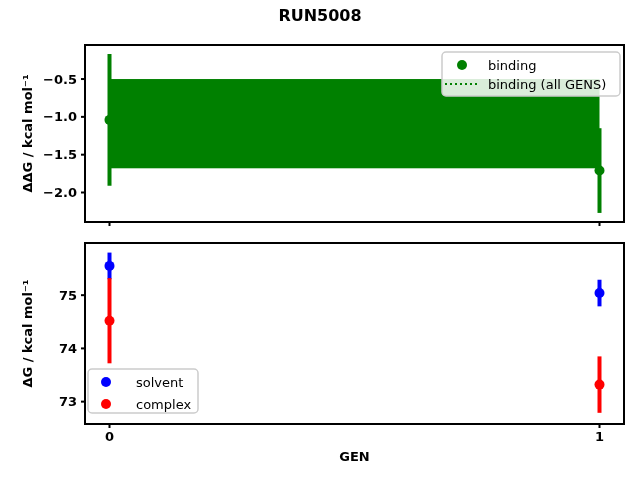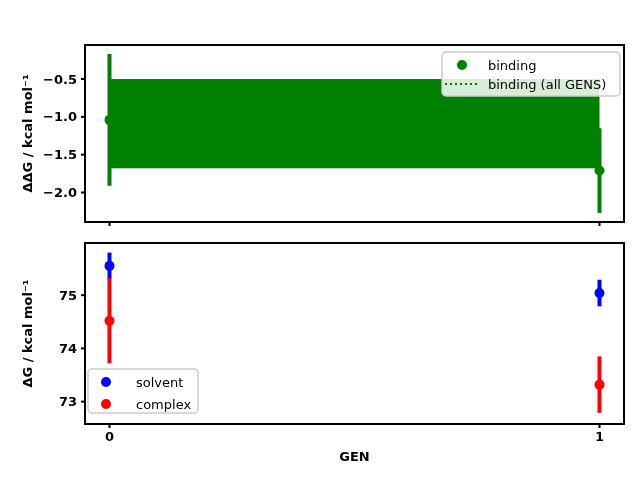--- a/index.html
+++ b/index.html
@@ -29,20 +29,21 @@
     position: absolute;
     top: 0;
     left: 0;
     font-family: "DejaVu Sans", "Liberation Sans", sans-serif;
   }
 </style>
 </head>
 <body>
 
 <div class="figure">
+  <div class="figure-title">RUN5008</div>
   <svg width="640" height="480" viewBox="0 0 640 480">
       <rect x="85" y="45" width="539" height="177" fill="#ffffff"></rect>
       <rect x="109.5" y="79.03846153846153" width="490" height="89.25641025641023" fill="#008000"></rect>
       <line x1="109.5" x2="109.5" y1="54.07692307692308" y2="185.69230769230768" stroke="#008000" stroke-width="4"></line>
       <line x1="599.5" x2="599.5" y1="128.20512820512818" y2="212.9230769230769" stroke="#008000" stroke-width="4"></line>
       <circle cx="109.5" cy="119.88461538461537" r="5" fill="#008000"></circle>
       <circle cx="599.5" cy="170.56410256410254" r="5" fill="#008000"></circle>
       <line x1="81" x2="85" y1="79.03846153846153" y2="79.03846153846153" stroke="#000000" stroke-width="2"></line>
       <text x="77" y="83.53846153846153" text-anchor="end" font-size="13" font-weight="bold" fill="#000000">−0.5</text>
       <line x1="81" x2="85" y1="116.85897435897435" y2="116.85897435897435" stroke="#000000" stroke-width="2"></line>

